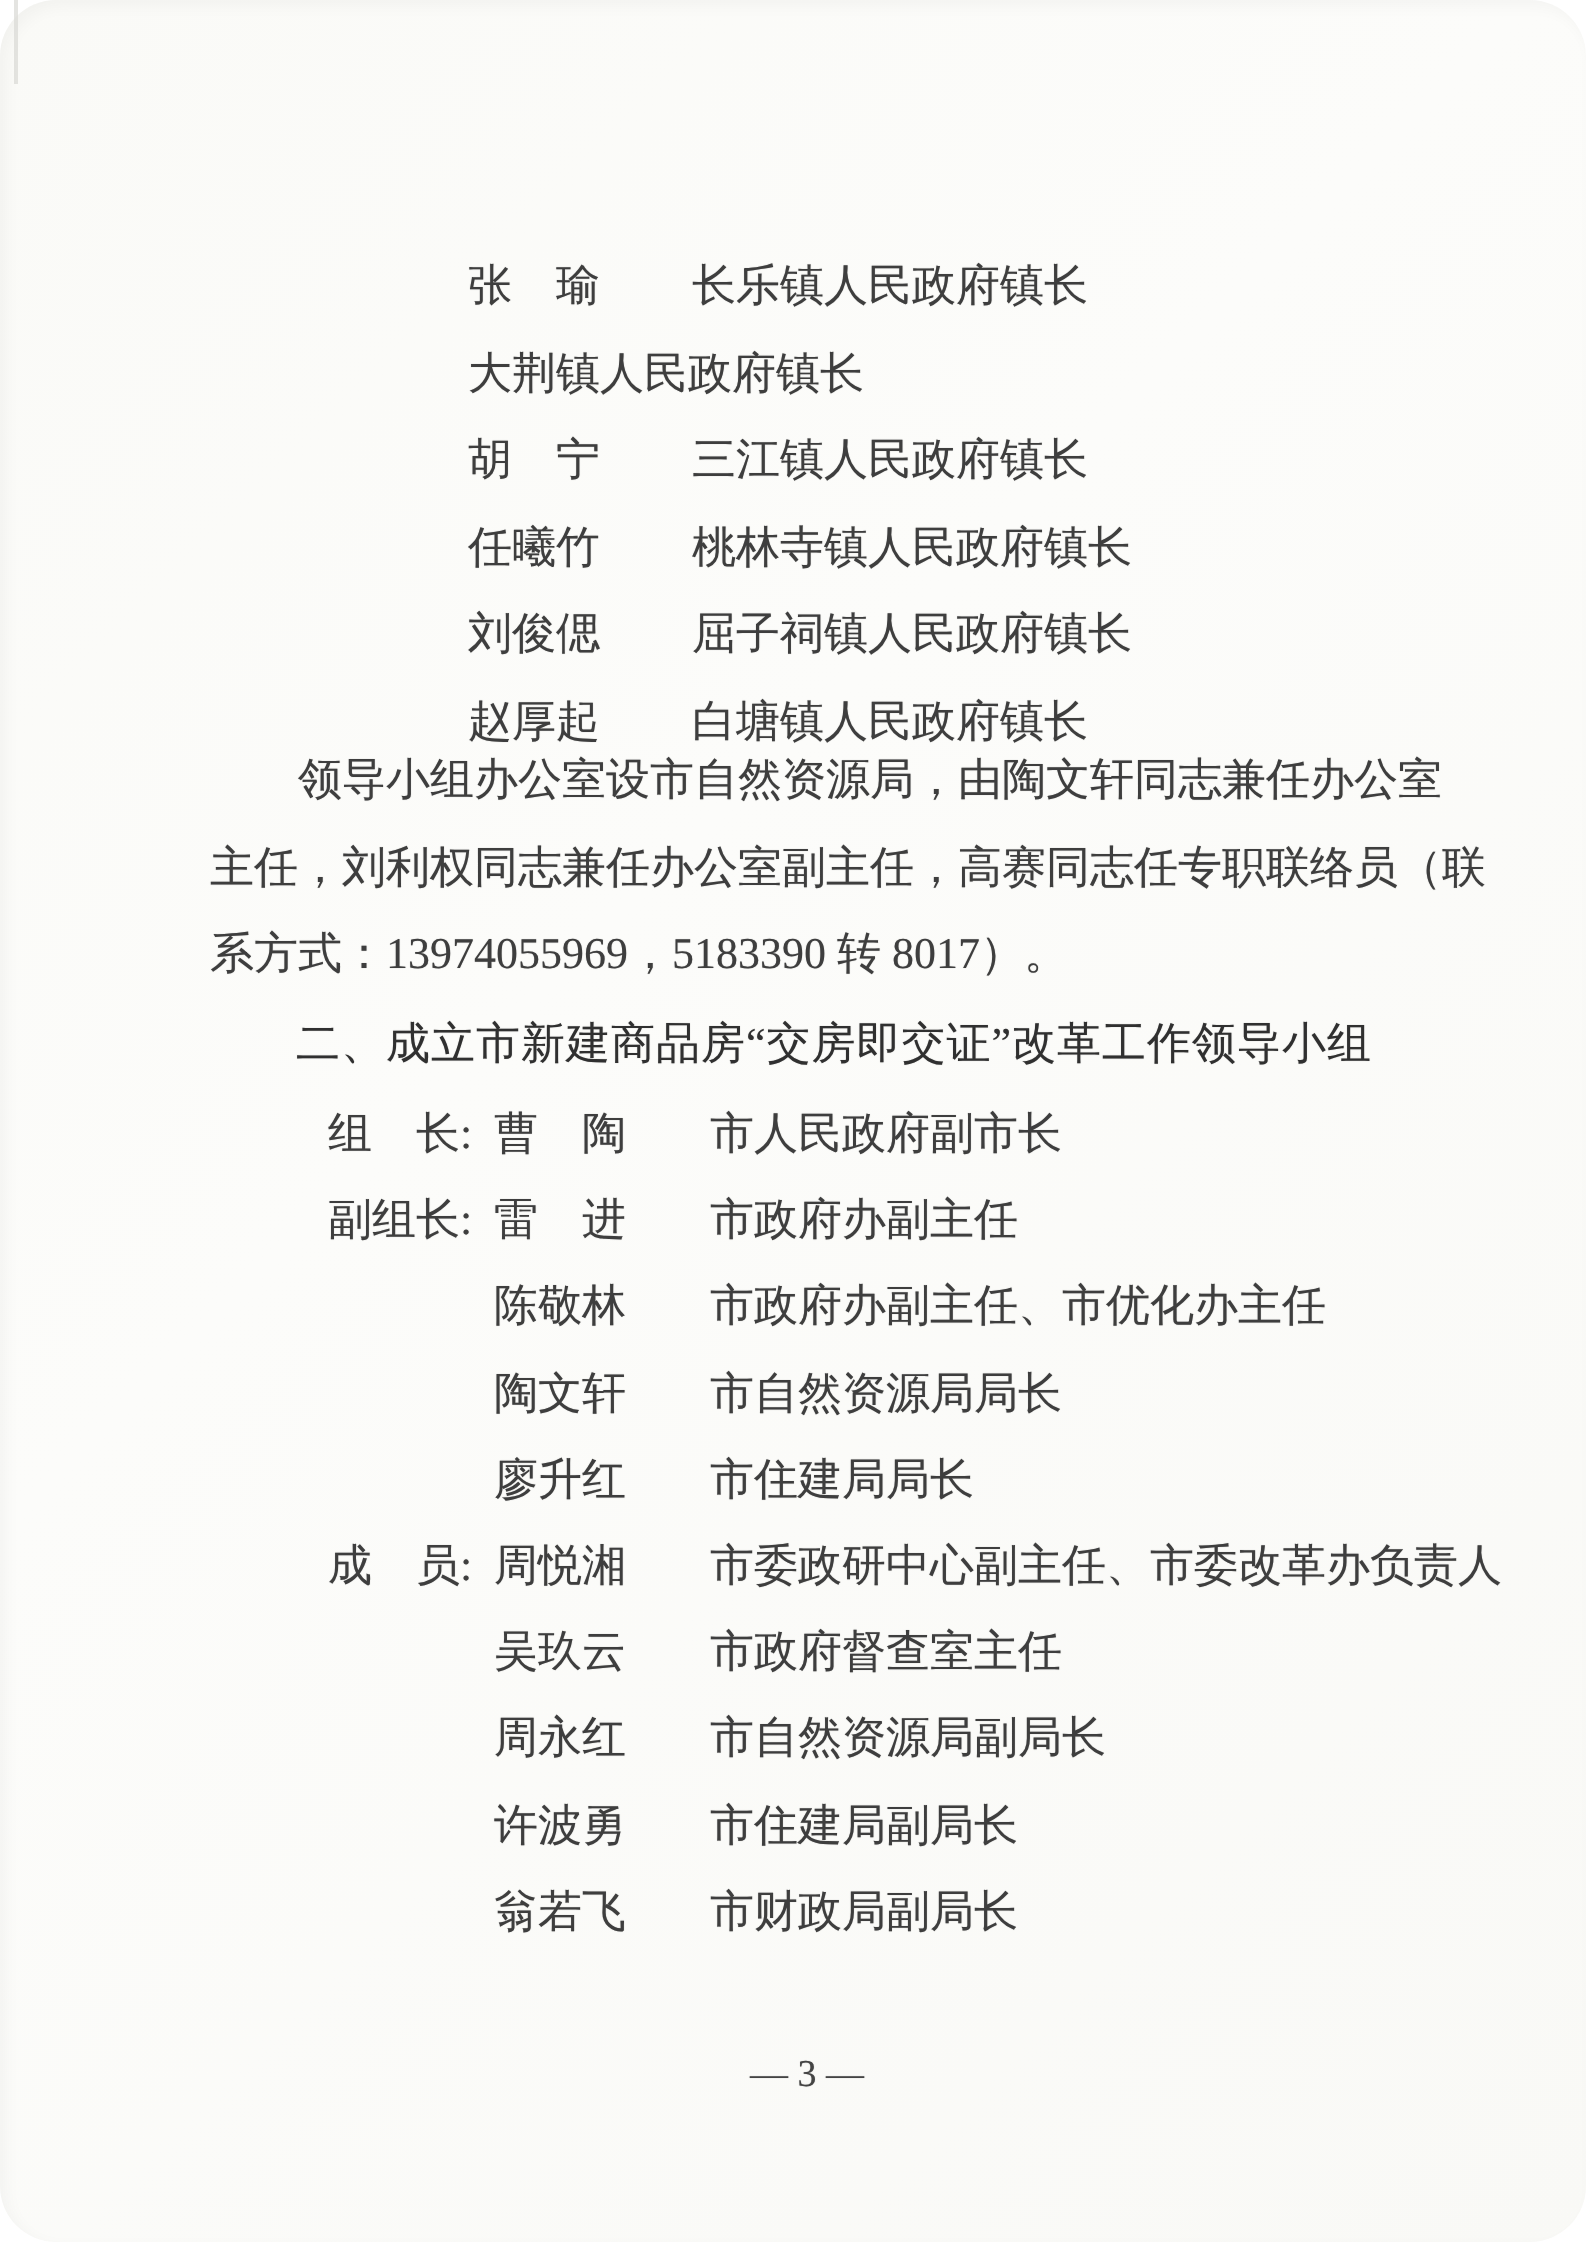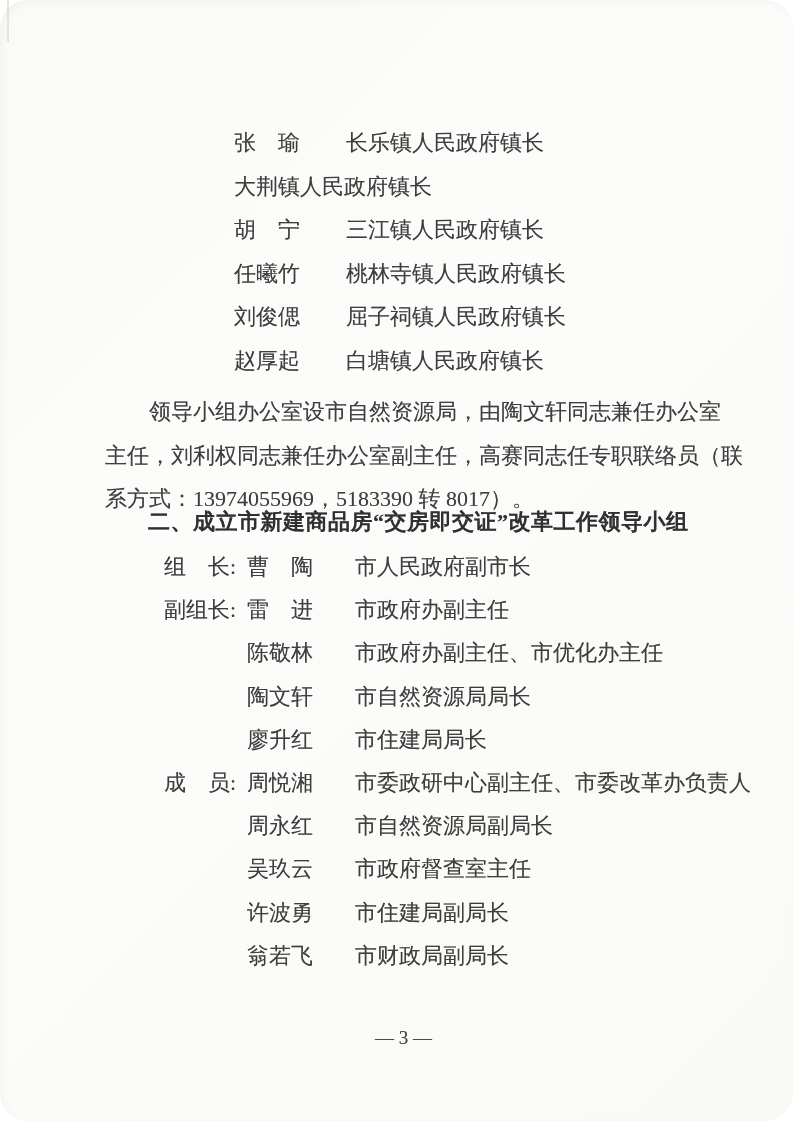--- a/index.html
+++ b/index.html
@@ -37,37 +37,37 @@
     display: flex;
     height: 43.5px;
     line-height: 43.5px;
     white-space: nowrap;
   }
   .roster1 .name { width: 112px; }
   
   .para {
     position: absolute;
     left: 105px;
-    top: 390px;
+    top: 368px;
     width: 640px;
   }
   .para .pline {
     height: 43.5px;
     line-height: 43.5px;
     white-space: nowrap;
   }
   .para .pline.indent { text-indent: 44px; }
   
   .heading {
     position: absolute;
     left: 148px;
     top: 500px;
     height: 43px;
     line-height: 43px;
-    font-weight: 700;
+    font-weight: 400;
     color: #303030;
     white-space: nowrap;
     letter-spacing: 0.5px;
   }
   
   .roster2 {
     position: absolute;
     left: 164px;
     top: 545px;
   }
@@ -161,27 +161,27 @@
       <span class="rname">廖升红</span>
       <span class="rtitle">市住建局局长</span>
     </div>
     <div class="row txt">
       <span class="rlabel">成　员:</span>
       <span class="rname">周悦湘</span>
       <span class="rtitle">市委政研中心副主任、市委改革办负责人</span>
     </div>
     <div class="row txt">
       <span class="rlabel"></span>
-      <span class="rname">周永红</span>
-      <span class="rtitle">市自然资源局副局长</span>
+      <span class="rname">吴玖云</span>
+      <span class="rtitle">市政府督查室主任</span>
     </div>
     <div class="row txt">
       <span class="rlabel"></span>
-      <span class="rname">吴玖云</span>
-      <span class="rtitle">市政府督查室主任</span>
+      <span class="rname">周永红</span>
+      <span class="rtitle">市自然资源局副局长</span>
     </div>
     <div class="row txt">
       <span class="rlabel"></span>
       <span class="rname">许波勇</span>
       <span class="rtitle">市住建局副局长</span>
     </div>
     <div class="row txt">
       <span class="rlabel"></span>
       <span class="rname">翁若飞</span>
       <span class="rtitle">市财政局副局长</span>

